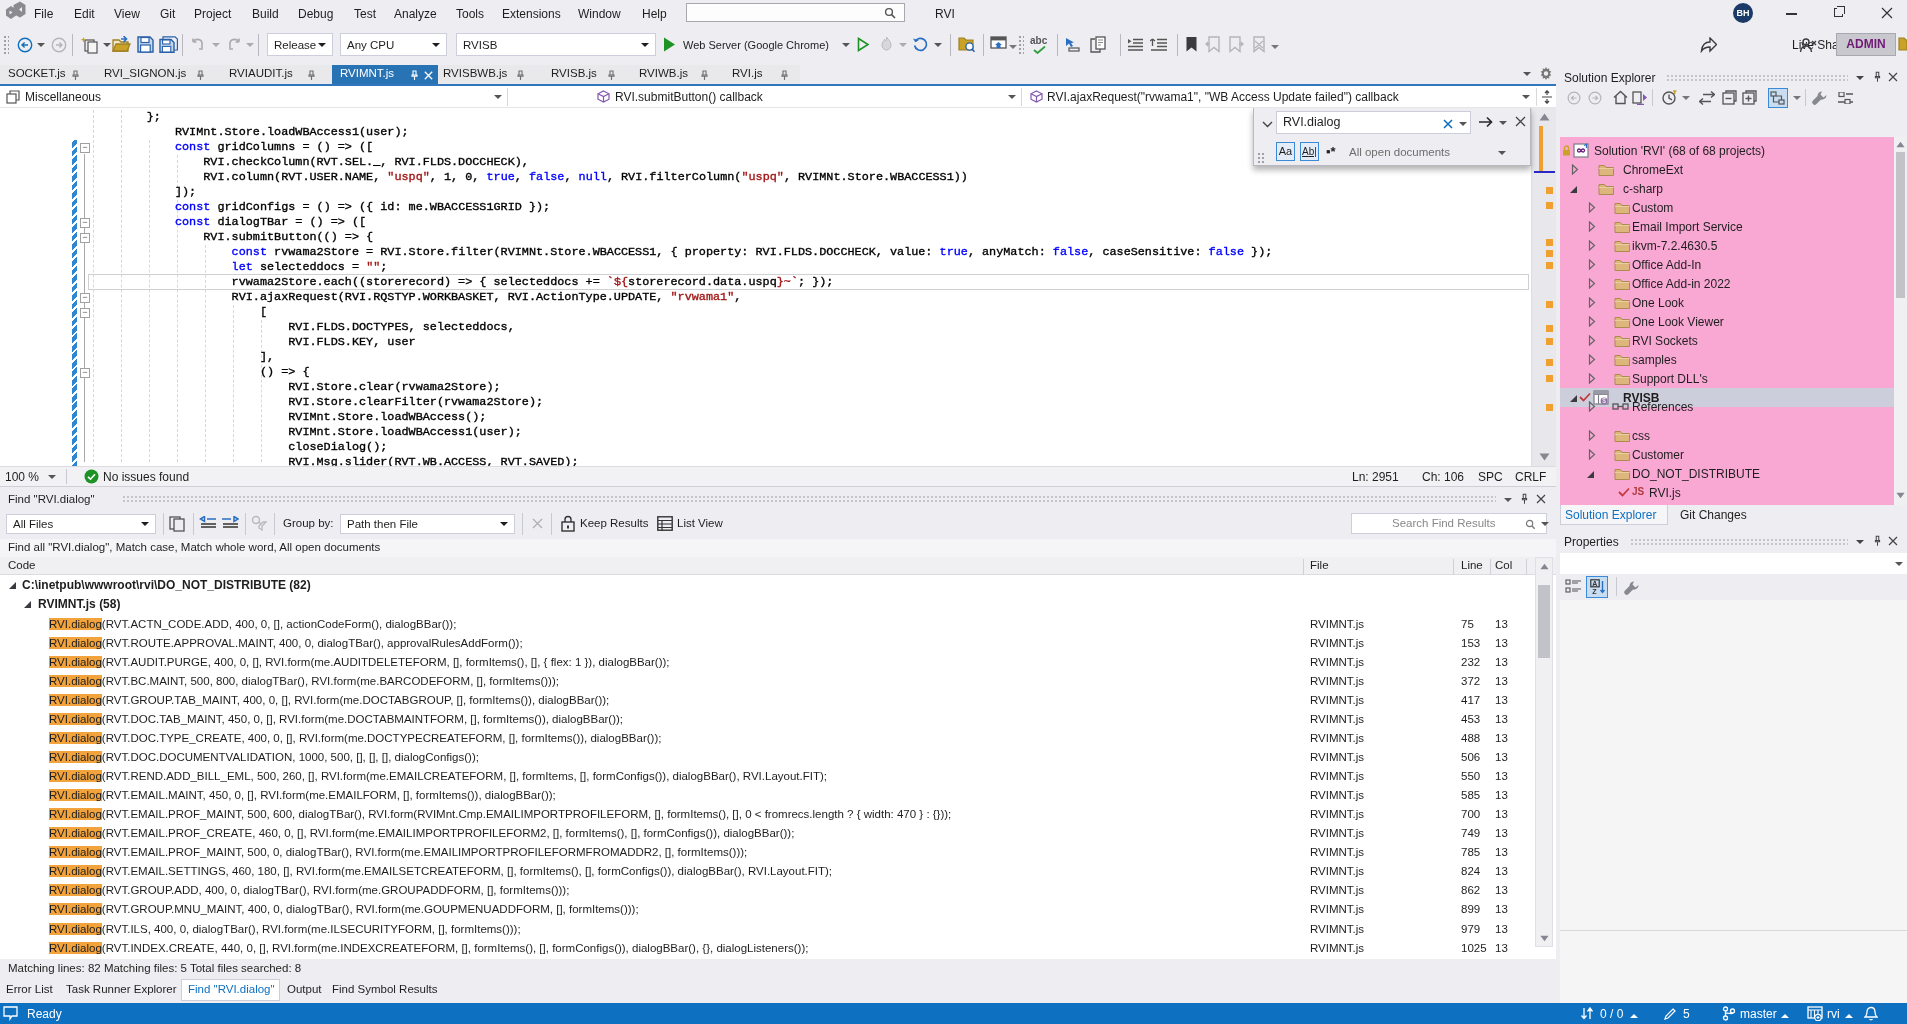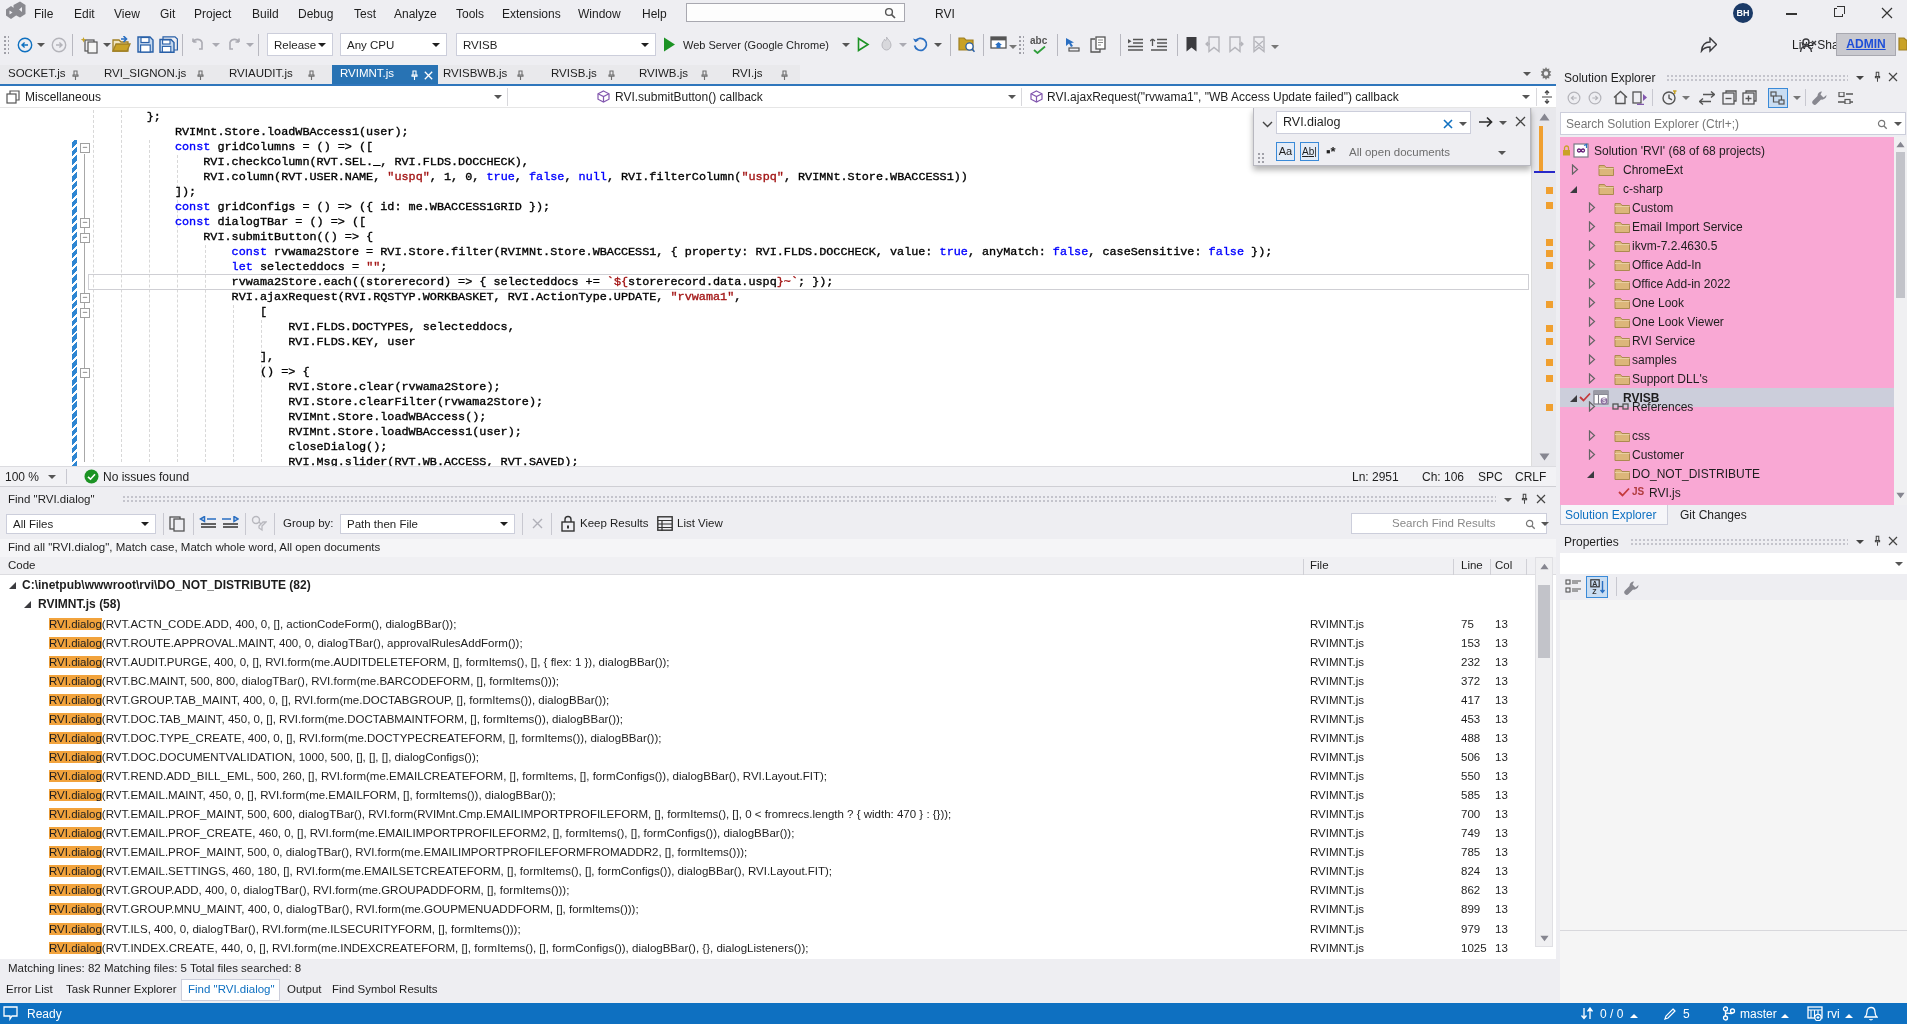--- a/index.html
+++ b/index.html
@@ -180,21 +180,21 @@
   <span class="darr abs" style="left:1271px;top:17px;border-top-color:#777;"></span>
   <svg class="abs" style="left:1700px;top:9px;" width="17" height="16" viewBox="0 0 17 16">
       <path d="M10 5 C4 5 2 9 1.5 14 C4 10.5 6 10 10 10 V14 L16.5 7.5 L10 1 Z" fill="none" stroke="#3b3b3f" stroke-width="1.4"></path>
     </svg>
   <span class="abs" style="left:1792px;top:10px;">Live Share</span>
   <svg class="abs" style="left:1799px;top:9px;" width="18" height="16" viewBox="0 0 18 16">
       <circle cx="7" cy="5" r="3" fill="none" stroke="#3b3b3f" stroke-width="1.4"></circle>
       <path d="M1.5 15 C2 10.5 4 9 7 9 C10 9 12 10.5 12.5 15" fill="none" stroke="#3b3b3f" stroke-width="1.4"></path>
       <path d="M13 4 L17 8 M17 4 L13 8" stroke="#3b3b3f" stroke-width="1.4"></path>
     </svg>
-  <div class="abs" style="left:1836px;top:5px;width:60px;height:23px;background:#c8c8ce;border:1px solid #a8a8b0;text-align:center;line-height:21px;font-weight:bold;color:#1d4ed8;text-decoration:underline;">ADMIN</div>
+  <div class="abs" style="left:1836px;top:5px;width:60px;height:23px;background:#c8c8ce;border:1px solid #a8a8b0;text-align:center;line-height:21px;font-weight:bold;color:#701a75;">ADMIN</div>
   <svg class="abs" style="left:1898px;top:8px;" width="9" height="17" viewBox="0 0 9 17">
       <path d="M1 2 H6 L8 4 H9 V14 H1 Z" fill="#c9a227" stroke="#a08025" stroke-width="1.2"></path>
     </svg>
 </div>
 
 <div class="abs" id="tabrow" style="left:0;top:62px;width:1556px;height:24px;background:#eeeef2;">
   <div class="abs" style="left:0;top:3px;width:800px;height:19px;background:#e9e9ec;"></div>
   <span class="abs tabt" style="left:8px;">SOCKET.js</span>
     <svg class="abs pin" style="left:69px;">
       <use href="#pinicon"></use>
@@ -683,28 +683,20 @@
   <div class="abs" style="left:245px;top:27px;width:1px;height:17px;background:#c8c8d0;"></div>
   <svg class="abs" style="left:252px;top:28px;" width="16" height="16" viewBox="0 0 16 16">
       <path d="M10 1.5 A4.5 4.5 0 0 0 5.5 6 L1 10.5 A2 2 0 0 0 4.5 14 L9 9.5 A4.5 4.5 0 0 0 14.5 5 L11.5 7.5 L8.5 4.5 Z" fill="#888890"></path>
     </svg>
   <svg class="abs" style="left:277px;top:30px;" width="17" height="12" viewBox="0 0 17 12">
       <path d="M1 10 H8 M10 10 H16 M9 2 H16" stroke="#555" stroke-width="1.4"></path>
       <rect x="2" y="0" width="5" height="4.5" fill="#eeeef2" stroke="#555" stroke-width="1.2"></rect>
       <rect x="8" y="7.5" width="5" height="4.5" fill="#eeeef2" stroke="#555" stroke-width="1.2"></rect>
     </svg>
 
-  <div class="abs" style="left:0px;top:50px;width:346px;height:23px;background:#fff;border:1px solid #cccedb;">
-    <span class="abs" style="left:5px;top:4px;color:#777;">Search Solution Explorer (Ctrl+;)</span>
-    <svg class="abs" style="left:316px;top:6px;" width="11" height="11" viewBox="0 0 12 12">
-        <circle cx="5" cy="5" r="3.4" fill="none" stroke="#777" stroke-width="1.3"></circle>
-        <line x1="7.6" y1="7.6" x2="10.6" y2="10.6" stroke="#777" stroke-width="1.4"></line>
-      </svg>
-    <span class="darr abs" style="left:333px;top:9px;"></span>
-  </div>
 
   <div class="abs" id="setree" style="left:0;top:75px;width:347px;height:368px;background:#f9a8d4;">
     <div class="trow" style="top:4px;">
       <svg class="abs" style="left:2px;top:4px;" width="9" height="11" viewBox="0 0 9 11">
           <rect x="1" y="5" width="7" height="5.5" fill="#c9a227"></rect>
           <path d="M2.5 5 V3 A2 2 0 0 1 6.5 3 V5" fill="none" stroke="#c9a227" stroke-width="1.3"></path>
         </svg>
       <svg class="abs" style="left:13px;top:2px;" width="16" height="15" viewBox="0 0 16 15">
           <rect x="1" y="1" width="14" height="13" fill="#fff" stroke="#7a7a85" stroke-width="1.2"></rect>
           <path d="M4.5 7.5 C4.5 5.5 7 5.5 8 7.5 C9 9.5 11.5 9.5 11.5 7.5 C11.5 5.5 9 5.5 8 7.5 C7 9.5 4.5 9.5 4.5 7.5 Z" fill="none" stroke="#68217a" stroke-width="1.3"></path>
@@ -793,21 +785,21 @@
         </svg>
         <span class="tt" style="left:72px;">One Look Viewer</span>
       </div>
     <div class="trow" style="top:194px;">
         <svg class="abs exc" style="left:28px;">
           <use href="#expr"></use>
         </svg>
         <svg class="abs fol" style="left:54px;">
           <use href="#folder"></use>
         </svg>
-        <span class="tt" style="left:72px;">RVI Service</span>
+        <span class="tt" style="left:72px;">RVI Sockets</span>
       </div>
     <div class="trow" style="top:213px;">
         <svg class="abs exc" style="left:28px;">
           <use href="#expr"></use>
         </svg>
         <svg class="abs fol" style="left:54px;">
           <use href="#folder"></use>
         </svg>
         <span class="tt" style="left:72px;">samples</span>
       </div>

